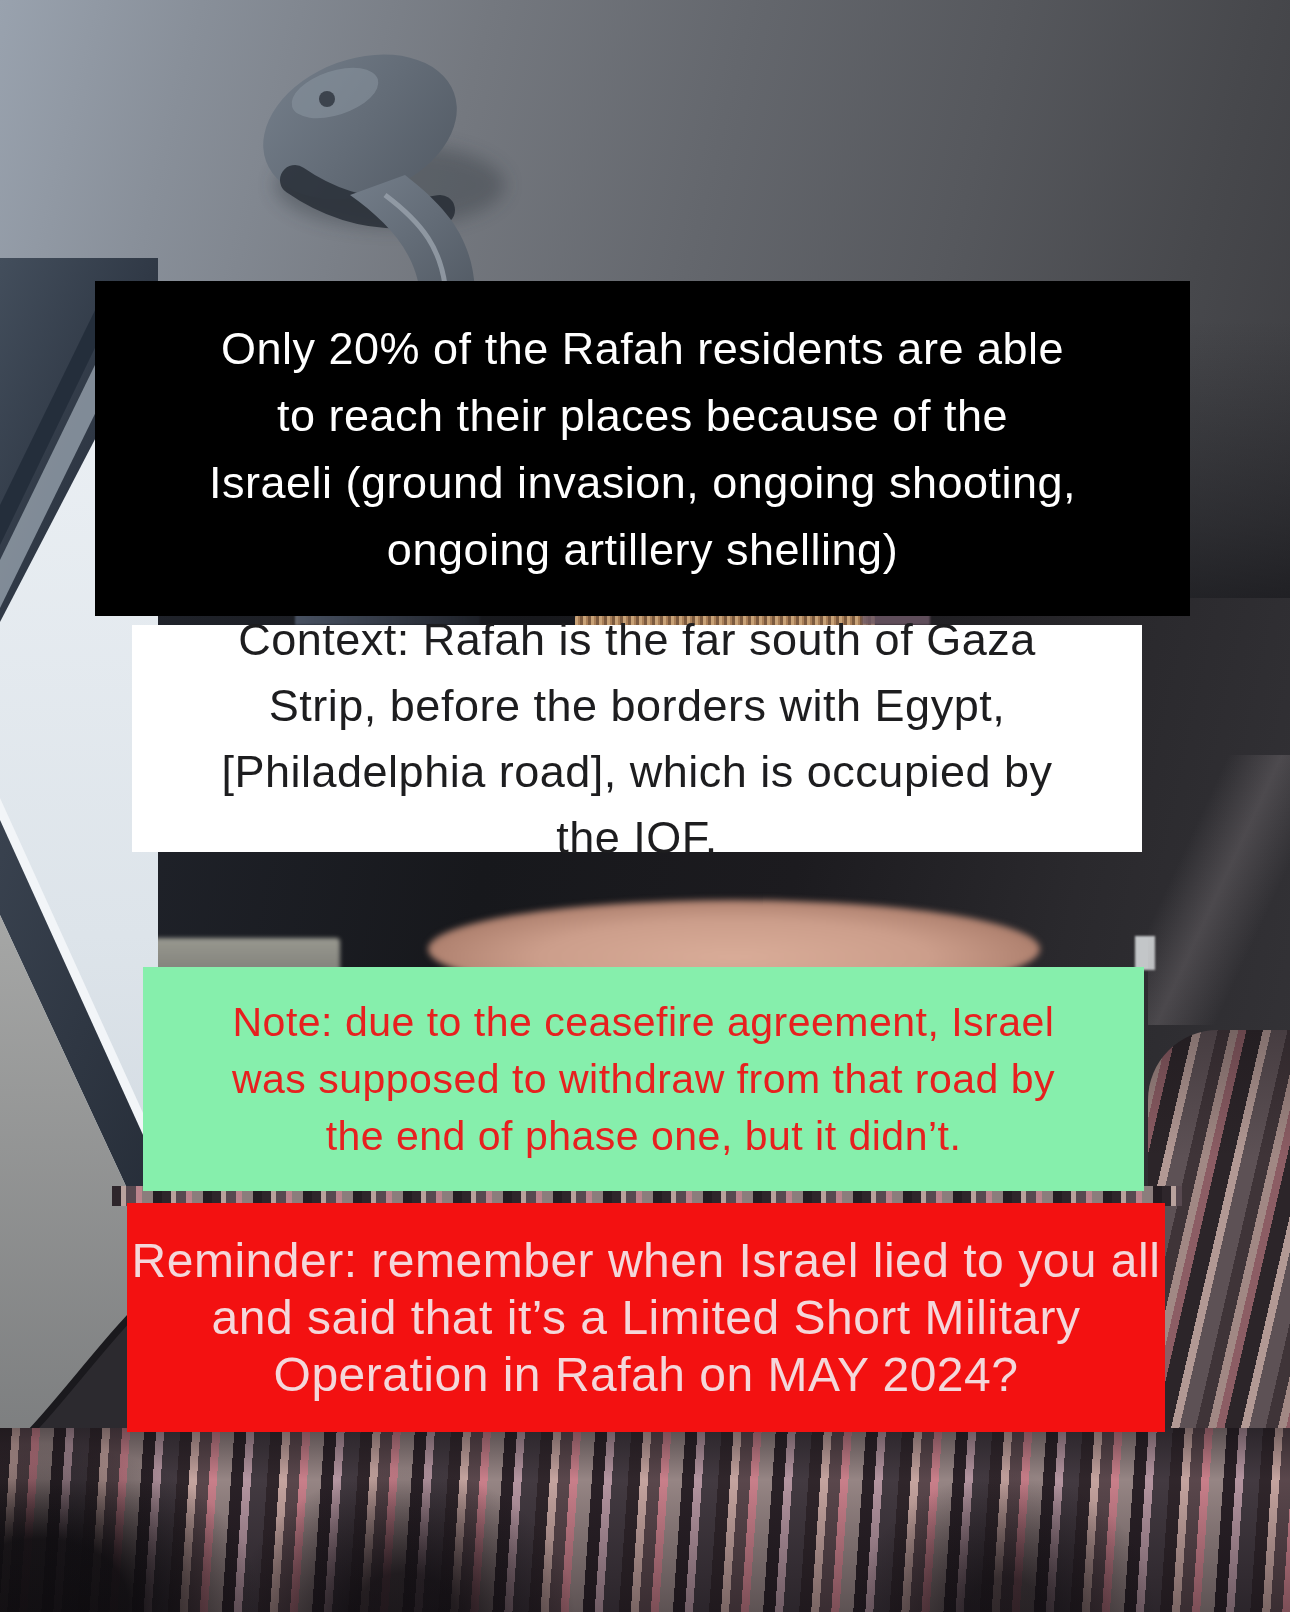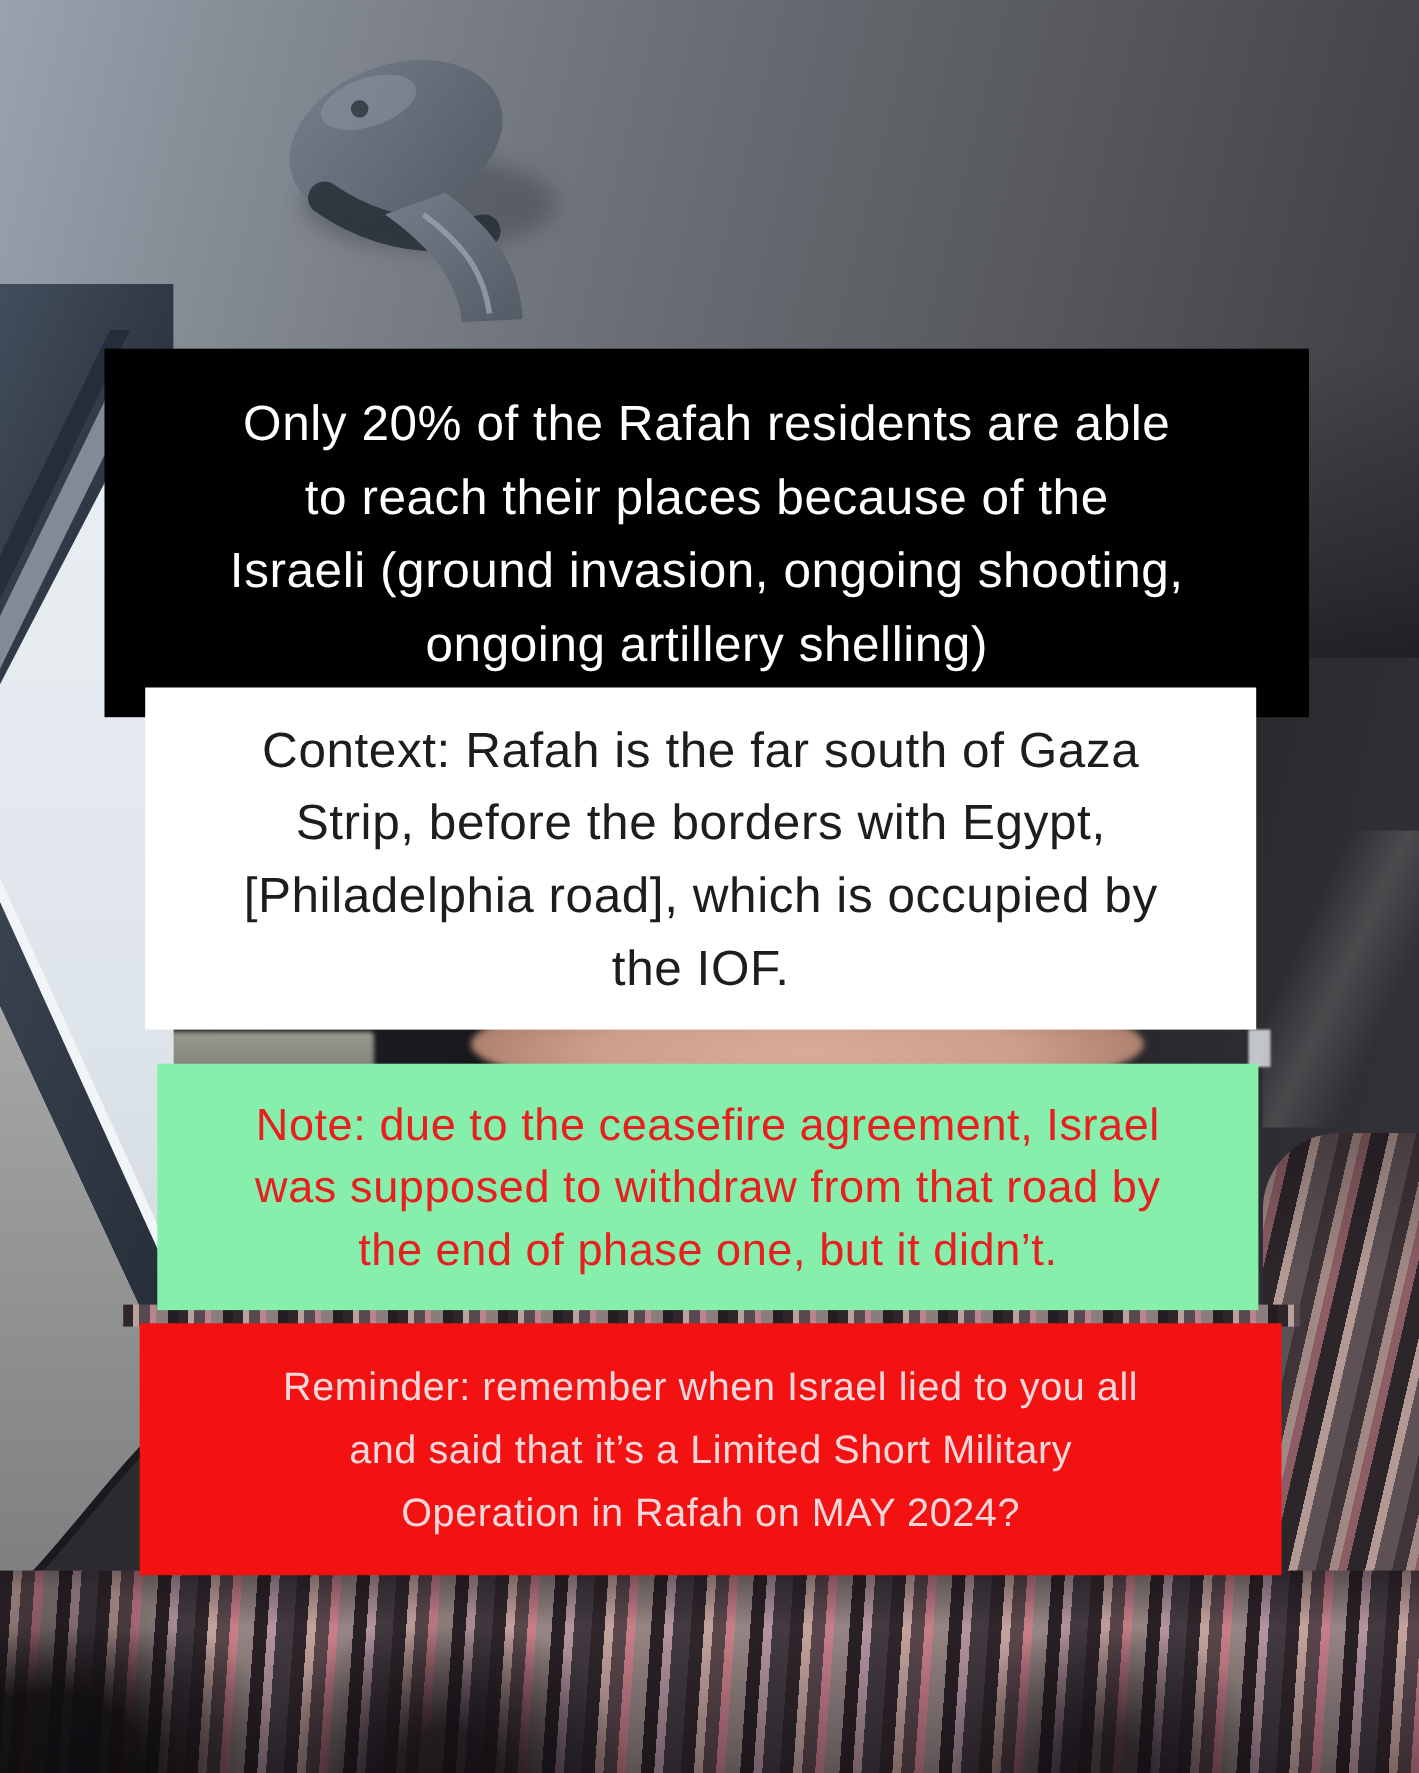--- a/index.html
+++ b/index.html
@@ -42,23 +42,23 @@
       repeating-linear-gradient(94deg,#30262b 0 12px,#c5a49f 12px 20px,#5a474c 20px 32px,#c97f8a 32px 40px,#968584 40px 54px,#2a2127 54px 66px,#b495a0 66px 74px,#433a41 74px 90px),
       repeating-linear-gradient(86deg,rgba(216,178,176,.35) 0 8px,rgba(30,22,28,.4) 8px 26px,rgba(177,128,134,.35) 26px 36px,rgba(80,70,74,.4) 36px 52px);}
   .window-svg{left:0;top:258px;width:158px;height:1354px;}
   .handle-svg{left:235px;top:35px;width:340px;height:260px;}
 
   
   .box{position:absolute;display:flex;align-items:center;justify-content:center;
        text-align:center;white-space:pre-line;}
   .box p{margin:0;letter-spacing:.5px;}
   .box-stat{left:95px;top:281px;width:1095px;height:335px;font-size:45px;line-height:67px;}
-  .box-context{left:132px;top:625px;width:1010px;height:311px;font-size:45px;line-height:66px;}
+  .box-context{left:132px;top:625px;width:1010px;height:227px;font-size:45px;line-height:66px;}
   .box-note{left:143px;top:967px;width:1001px;height:224px;font-size:41px;line-height:57px;}
-  .box-reminder{left:127px;top:1203px;width:1038px;height:229px;font-size:36px;line-height:57px;}
+  .box-reminder{left:127px;top:1203px;width:1038px;height:229px;font-size:48px;line-height:57px;}
 </style>
 </head>
 <body>
 
 <div class="story">
 
   <div class="layer ceiling"></div>
   <div class="layer mid-dark"></div>
   <div class="layer strip-streaks"></div>
   <div class="layer hair"></div>
@@ -115,21 +115,21 @@
     <path d="M60,145 Q125,190 205,175" stroke="#242a33" stroke-width="30" stroke-linecap="round" fill="none" opacity=".8"></path>
     <path d="M170,140 C215,175 237,205 240,255 L185,258 C180,215 150,185 115,160 Z" fill="url(#gHandle)"></path>
     <path d="M150,160 C190,190 205,215 210,250" stroke="#9aa3ad" stroke-width="5" fill="none" opacity=".8"></path>
     <ellipse cx="100" cy="58" rx="45" ry="22" fill="#8b95a1" opacity=".55" transform="rotate(-18 100 58)"></ellipse>
     <circle cx="92" cy="64" r="8" fill="#3c434d"></circle>
   </svg>
 
   <div class="layer tassel-strip"></div>
   <div class="layer tassels"></div>
 
-  <section class="box box-stat" style="background-color: rgb(0, 0, 0); color: rgb(255, 255, 255); margin-top: 36px;">
+  <section class="box box-stat" style="background-color: rgb(0, 0, 0); color: rgb(255, 255, 255);">
     <p>Only 20% of the Rafah residents are able
 to reach their places because of the
 Israeli (ground invasion, ongoing shooting,
 ongoing artillery shelling)</p>
   </section>
 
   <section class="box box-context" style="background-color: rgb(255, 255, 255); color: rgb(29, 29, 31);">
     <p>Context: Rafah is the far south of Gaza
 Strip, before the borders with Egypt,
 [Philadelphia road], which is occupied by

